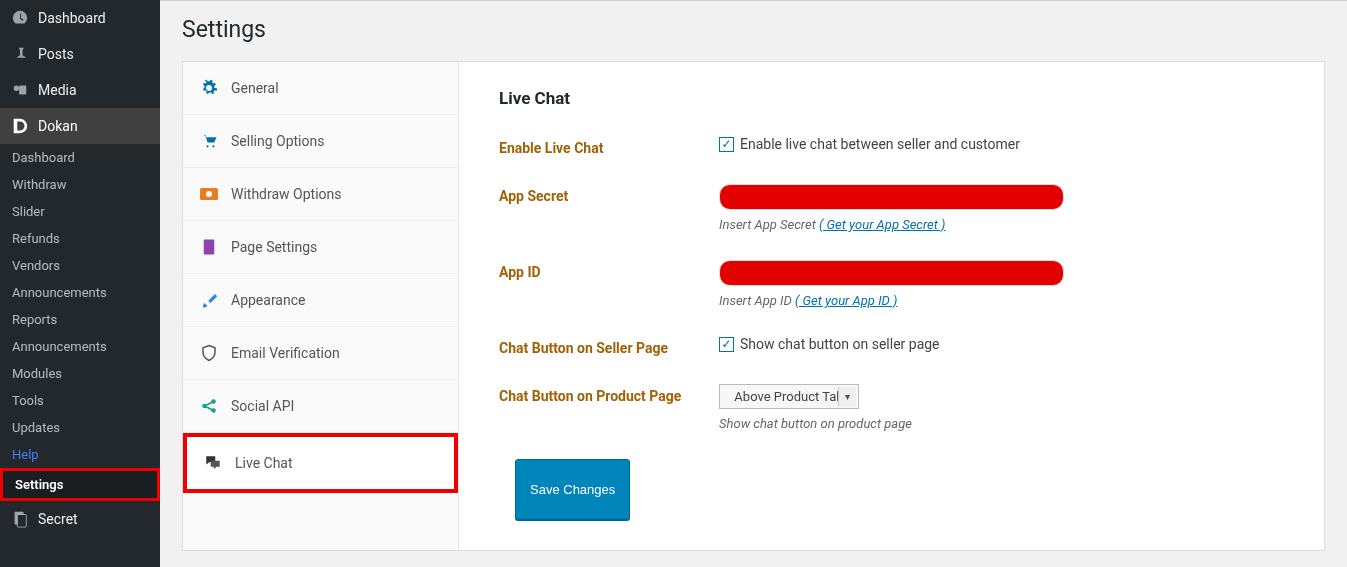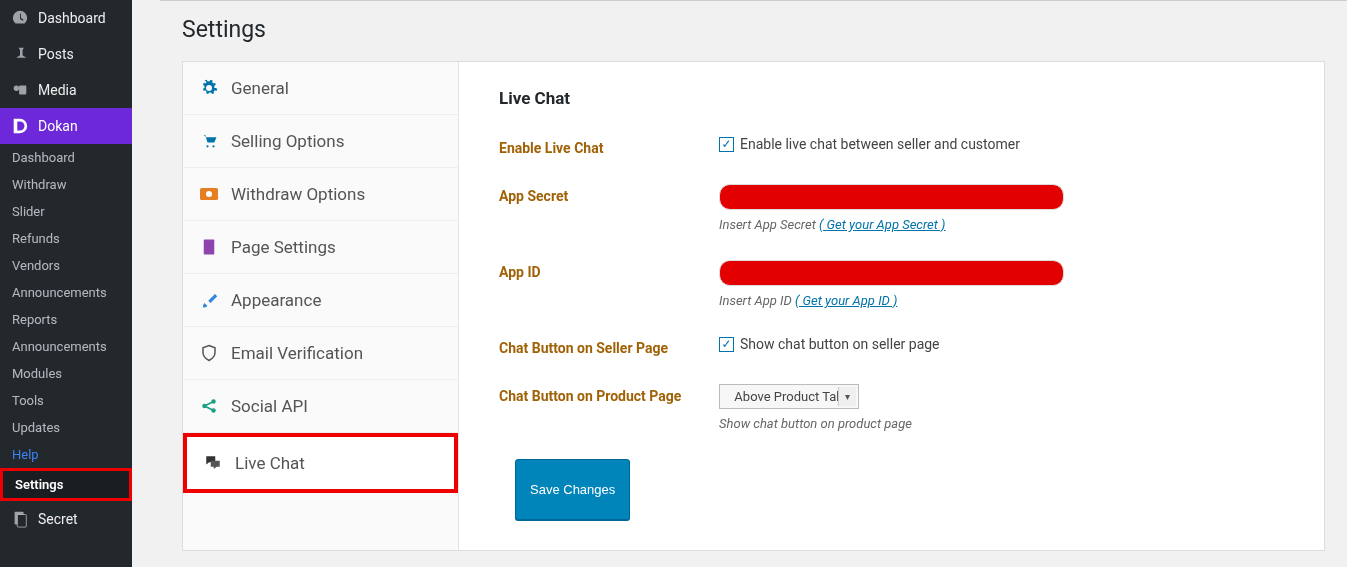--- a/index.html
+++ b/index.html
@@ -7,38 +7,38 @@
     font-family: -apple-system, BlinkMacSystemFont, "Segoe UI", Roboto, Arial, sans-serif;
     font-size: 13px;
     color: #444;
     background: #f1f1f1;
     width: 1347px;
     height: 567px;
     overflow: hidden;
   }
   
   .admin-sidebar {
-    width: 132px;
+    width: 160px;
     background: #23282d;
     color: #eee;
     height: 567px;
     float: left;
     font-size: 14px;
   }
   .admin-sidebar .item {
     display: flex;
     align-items: center;
     padding: 8px 10px;
     color: #eee;
     cursor: pointer;
     position: relative;
   }
   .admin-sidebar .item.top-level { font-weight: 400; }
   .admin-sidebar .item.active {
-    background: #6d28d9;
+    background: #404040;
     color: #fff;
   }
   .admin-sidebar .item.active::after {
     content: '';
     position: absolute;
     right: -8px;
     top: 50%;
     margin-top: -8px;
     border: 8px solid transparent;
     border-right-color: #f1f1f1;
@@ -92,21 +92,21 @@
     border-right: 1px solid #e5e5e5;
     background: #fafafa;
   }
   .tab-item {
     display: flex;
     align-items: center;
     padding: 16px 16px;
     border-bottom: 1px solid #eee;
     cursor: pointer;
     color: #555;
-    font-size: 17px;
+    font-size: 14px;
     background: #fafafa;
   }
   .tab-item .tab-icon {
     width: 20px; height: 20px;
     display: inline-flex; align-items:center; justify-content:center;
     margin-right: 12px;
   }
   .tab-item.active {
     background: #fff;
     border: 4px solid #e00;

